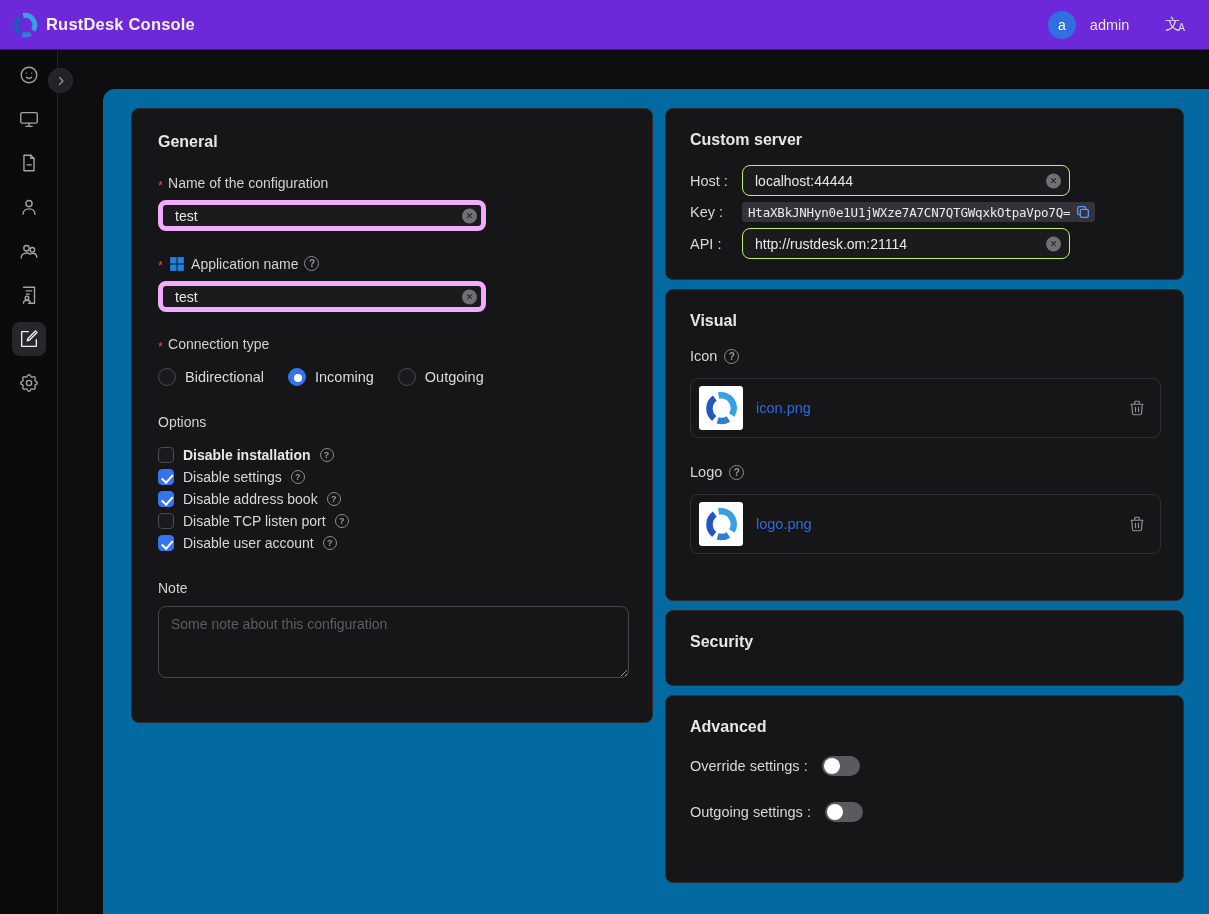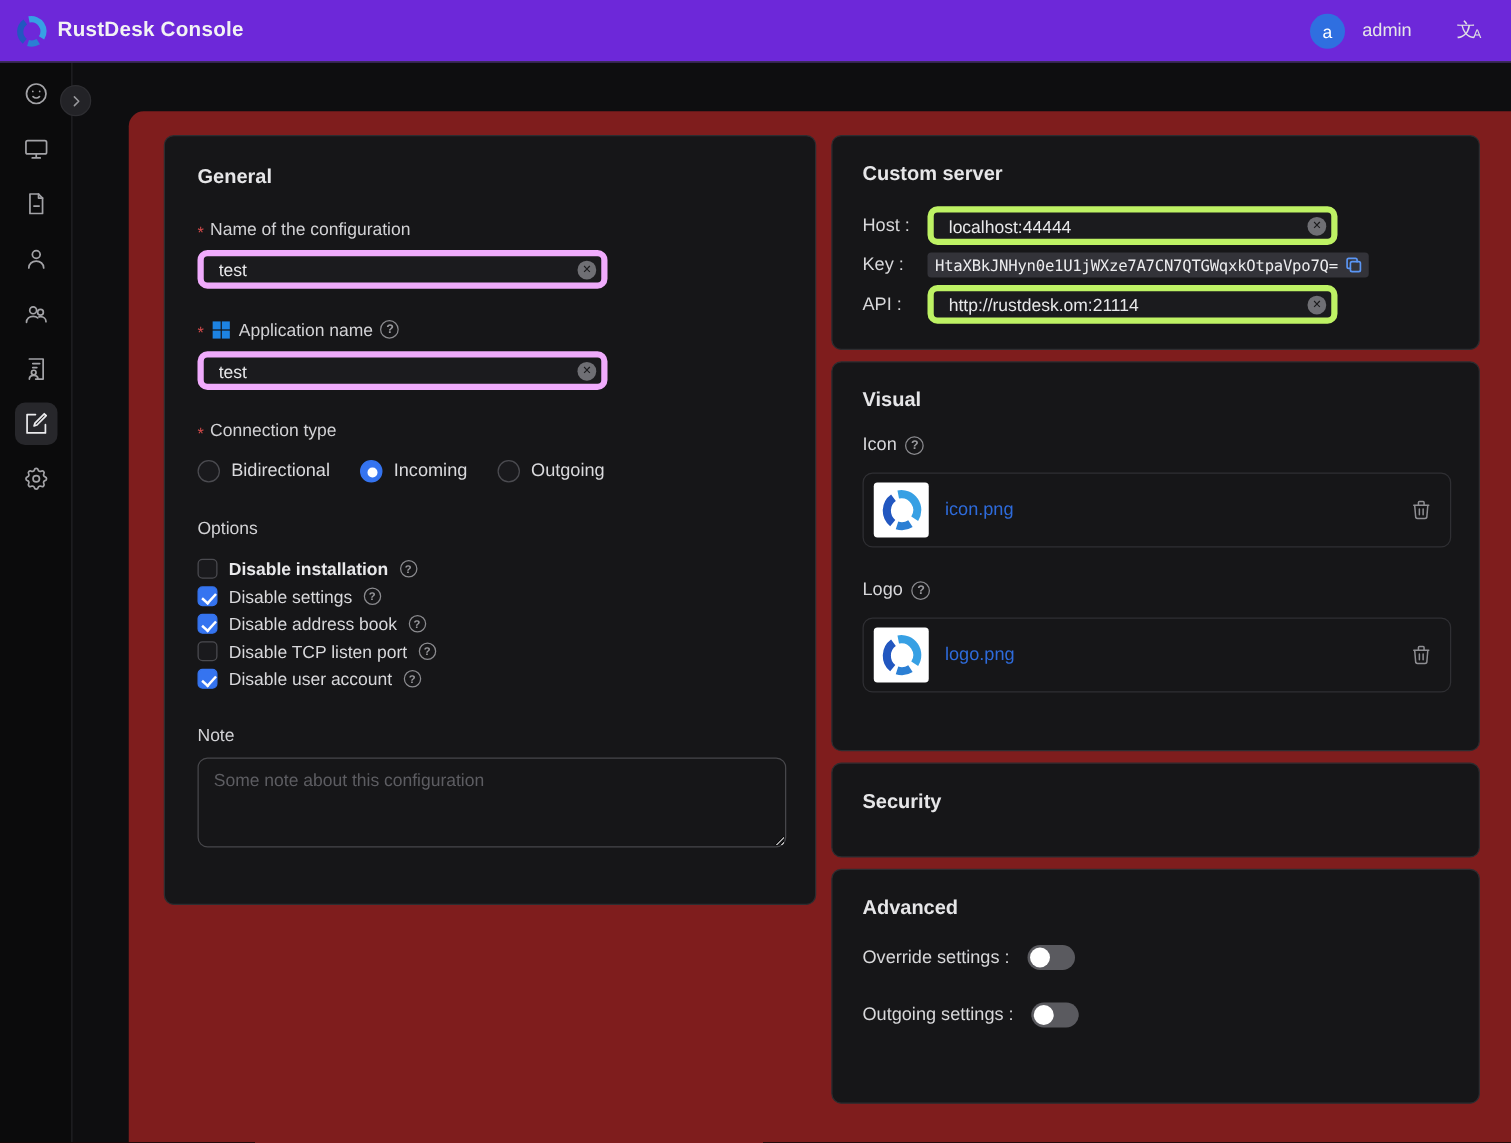--- a/index.html
+++ b/index.html
@@ -18,21 +18,21 @@
   .translate-btn .t2 { font-size:10px; margin-top:7px; margin-left:-2px; }
 
   
   .sidebar { position:absolute; top:50px; left:0; bottom:0; width:58px; background:#0b0b0c; border-right:1px solid #232326; display:flex; flex-direction:column; align-items:center; padding-top:8px; gap:10px; z-index:4; }
   .side-item { width:34px; height:34px; border-radius:8px; display:flex; align-items:center; justify-content:center; color:#a3a3a7; cursor:pointer; }
   .side-item svg { width:22px; height:22px; }
   .side-item.active { background:#27272b; color:#ececee; }
   .collapse-btn { position:absolute; top:68px; left:48px; width:25px; height:25px; border-radius:50%; background:#232327; border:1px solid #2e2e32; color:#9a9a9e; display:flex; align-items:center; justify-content:center; z-index:6; cursor:pointer; }
 
   
-  .page { position:absolute; top:89px; left:103px; right:0; bottom:0; background:#7f1d1d; border-top-left-radius:12px; }
+  .page { position:absolute; top:89px; left:103px; right:0; bottom:0; background:#0369a1; border-top-left-radius:12px; }
   .panel { background:#161618; border:1px solid #2d2d30; border-radius:8px; }
   .col-left  { position:absolute; left:28px;  top:19px; width:522px; }
   .col-right { position:absolute; left:562px; top:19px; width:519px; }
   .panel-title { font-size:16px; font-weight:600; color:#e6e6e8; }
 
   
   .panel-general { padding:24px 26px 40px 26px; }
   .field-label { display:flex; align-items:center; gap:6px; font-size:14px; color:#d2d2d5; margin-bottom:9px; }
   .req { color:#d64b4b; font-size:13px; margin-right:-1px; transform:translateY(2px); }
   .tfield { position:relative; width:328px; margin-bottom:24px; }
@@ -58,21 +58,21 @@
   .check-row .help-icon { width:14px; height:14px; font-size:9px; }
 
   .note-area { width:471px; height:72px; background:#161618; border:1px solid #47474b; border-radius:8px; color:#e4e4e6; font-size:14px; padding:9px 12px; font-family:inherit; resize:both; outline:none; }
   .note-area::placeholder { color:#5d5d62; }
 
   
   .panel-server { padding:22px 24px 20px 24px; margin-bottom:9px; }
   .srv-row { display:flex; align-items:center; margin-bottom:6px; }
   .srv-label { width:52px; font-size:14.5px; color:#d8d8da; flex:0 0 auto; }
   .srv-field { position:relative; width:328px; }
-  .srv-field input { width:100%; height:31px; background:#1b1b1e; border:5px solid #bef264; border-radius:8px; color:#e8e8ea; font-size:14px; padding:0 32px 0 12px; outline:none; font-family:inherit; }
+  .srv-field input { width:100%; height:31px; background:#1b1b1e; border:1px solid #bef264; border-radius:8px; color:#e8e8ea; font-size:14px; padding:0 32px 0 12px; outline:none; font-family:inherit; }
   .key-box { display:inline-flex; align-items:center; gap:5px; background:#333339; border-radius:3px; padding:2px 4px 2px 6px; }
   .key-text { font-family:"DejaVu Sans Mono","Liberation Mono",monospace; font-size:12.5px; color:#ececee; letter-spacing:-0.2px; }
   .copy-icon { width:16px; height:16px; color:#5b96f5; cursor:pointer; }
 
   
   .panel-visual { padding:22px 24px 42px 24px; margin-bottom:9px; }
   .vis-label { display:flex; align-items:center; gap:7px; font-size:14.5px; color:#d6d6d9; margin:18px 0 14px 0; }
   .file-box { width:471px; height:60px; border:1px solid #2f2f33; border-radius:8px; display:flex; align-items:center; padding:0 14px 0 8px; margin-bottom:4px; }
   .thumb { width:44px; height:44px; background:#fff; border-radius:3px; display:flex; align-items:center; justify-content:center; margin-right:13px; }
   .thumb svg { width:34px; height:34px; }

